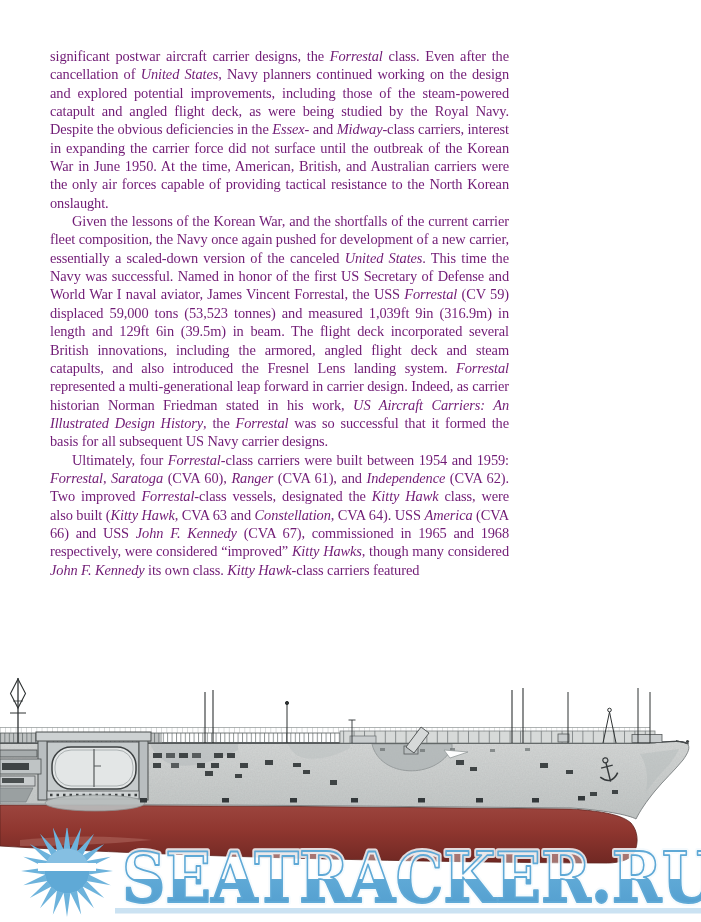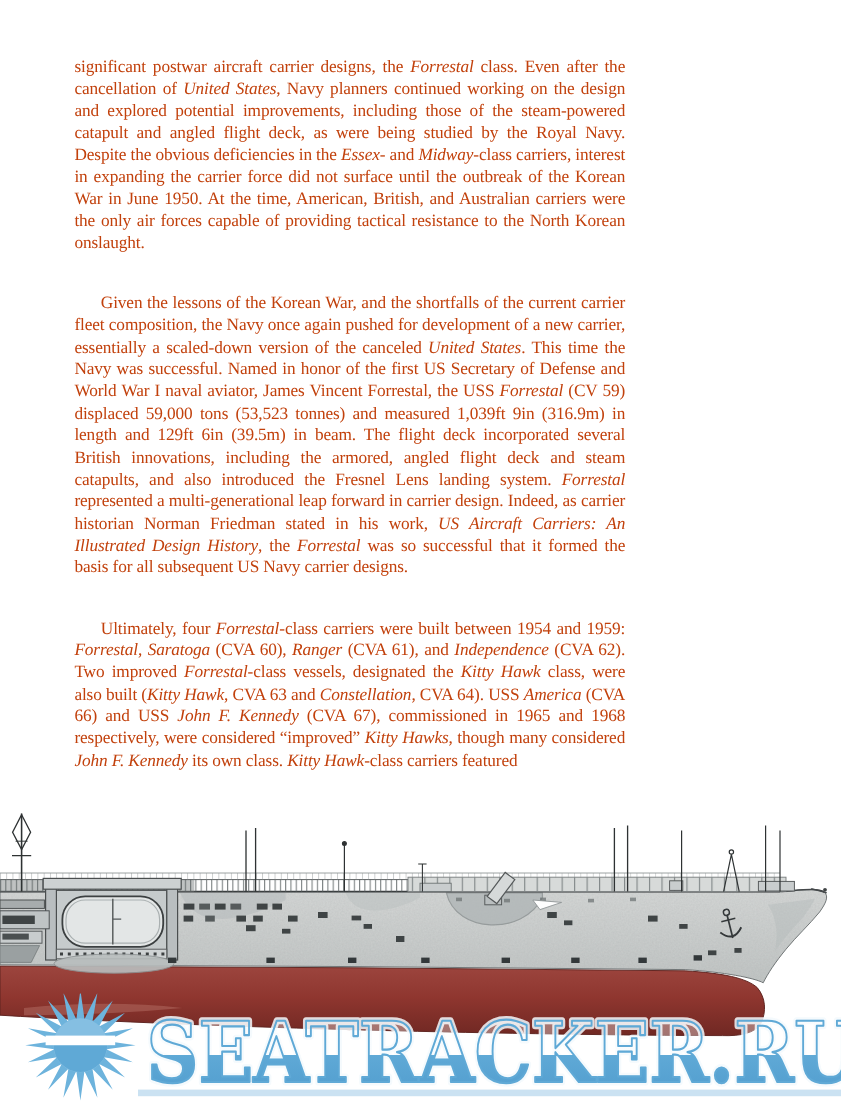--- a/index.html
+++ b/index.html
@@ -1,24 +1,24 @@
 <!DOCTYPE html>
 <html><head>
 <meta charset="utf-8">
 <style>
   html,body{margin:0;padding:0;background:#ffffff;}
   .page{position:relative;width:701px;height:922px;background:#ffffff;overflow:hidden;}
   .text-block{
-    position:absolute;left:62px;top:47px;width:459px;
+    position:absolute;left:50px;top:47px;width:459px;
     font-family:"Liberation Serif",serif;
     font-size:14.4px;line-height:18.35px;letter-spacing:-0.1px;
-    color:#c2410c;text-align:justify;
+    color:#701a75;text-align:justify;
   }
   .text-block p{margin:0;padding:0;}
-  .text-block p.indent{text-indent:22px;margin-top:32px;}
+  .text-block p.indent{text-indent:22px;}
   .it{font-style:italic;}
   .ship-wrap{position:absolute;left:0;top:670px;width:701px;height:200px;}
   .wm-wrap{position:absolute;left:0;top:828px;width:701px;height:94px;padding-left:19px;}
   svg{display:block;}
   .wm-text{
     font-family:"DejaVu Serif",serif;
     font-weight:bold;
   }
 </style>
 </head>

